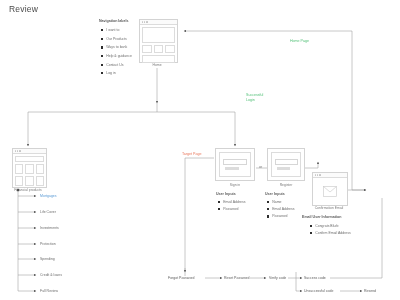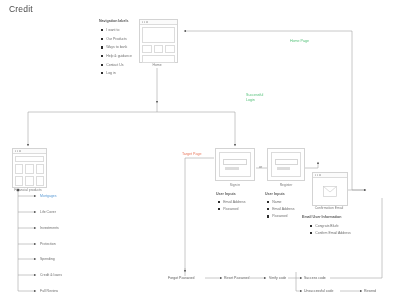--- a/index.html
+++ b/index.html
@@ -46,21 +46,21 @@
 
   
   .branch{position:absolute;font-size:3.5px;color:#6e6e6e;white-space:nowrap;}
   .branch.mort{color:#5b9bd5;}
 </style>
 </head>
 <body>
 
 <div id="canvas">
 
-  <div class="title">Credit</div>
+  <div class="title">Review</div>
 
   <svg class="svg-layer" viewBox="0 0 400 300">
     <defs>
       <marker id="ah" markerWidth="5" markerHeight="5" refX="4" refY="2.5" orient="auto">
         <path d="M0,0.4 L4.4,2.5 L0,4.6 z" fill="#4a4a4a"></path>
       </marker>
     </defs>
     <g stroke="#9a9a9a" stroke-width="0.55" fill="none">
 
       <path d="M352,45 L352,31 L184,31" marker-end="url(#ah)"></path>

